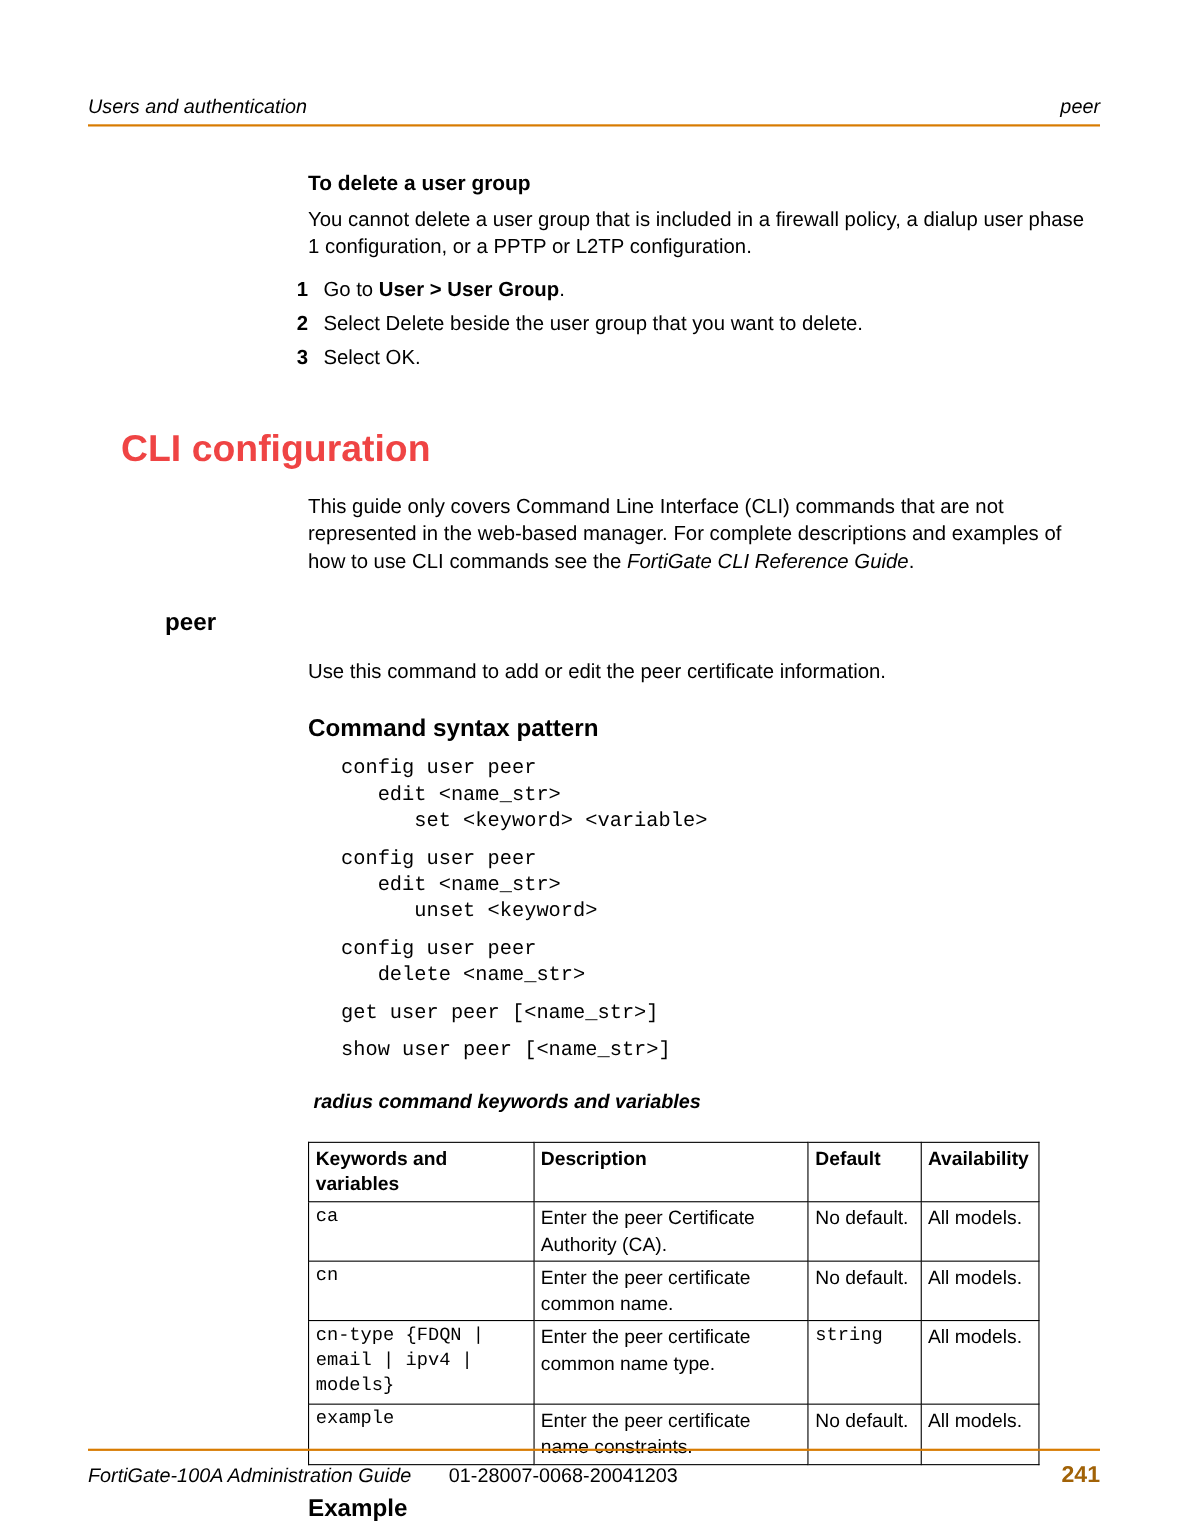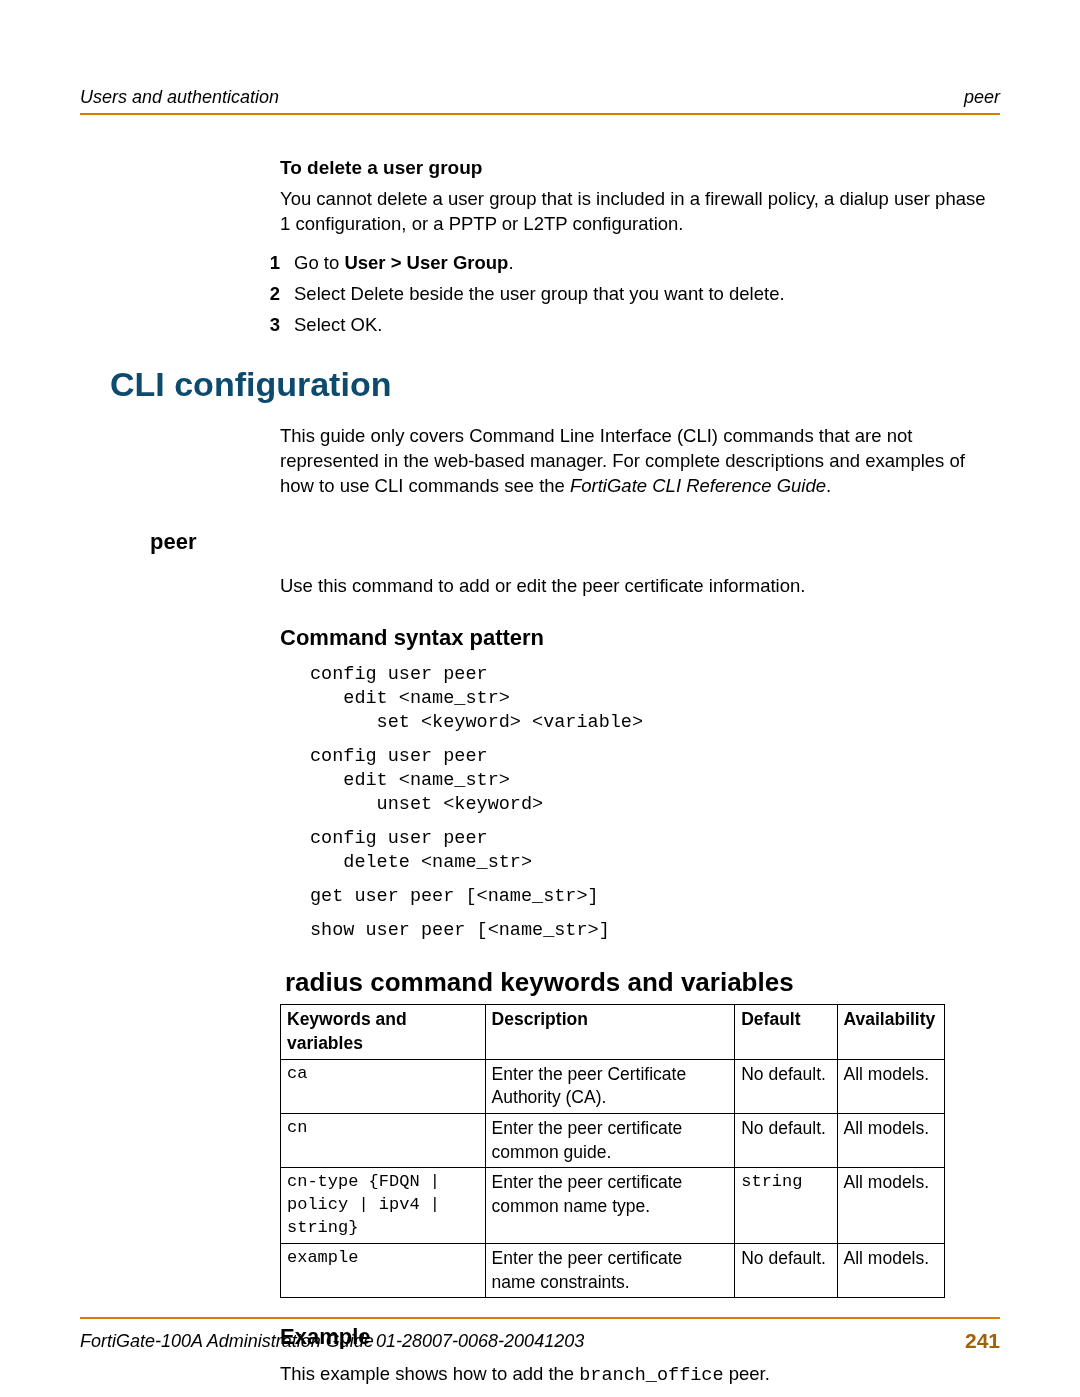--- a/index.html
+++ b/index.html
@@ -61,47 +61,48 @@
     margin-bottom: 6px;
   }
   .numbered-list .num {
     width: 30px;
     font-weight: bold;
     text-align: right;
     margin-right: 14px;
   }
   .numbered-list .txt { flex: 1; }
   .big-heading {
-    color: #0c4a6e;
+    color: #ef4444;
     font-size: 34px;
     font-weight: bold;
     margin-left: 30px;
-    margin-top: 24px;
+    margin-top: 48px;
     margin-bottom: 16px;
   }
   .side-heading {
     font-weight: bold;
     font-size: 22px;
     margin-left: 70px;
     margin-top: 28px;
     margin-bottom: 18px;
   }
   .heading2 {
     font-weight: bold;
     font-size: 22px;
     margin-left: 200px;
     margin-top: 24px;
     margin-bottom: 10px;
   }
   .heading2b {
     font-weight: bold;
-    font-size: 26px;
+    font-size: 18px;
     margin-left: 205px;
     margin-top: 22px;
-    margin-bottom: 4px;
+    margin-bottom: 24px;
+    font-style: italic;
   }
   pre.code {
     font-family: "Courier New", monospace;
     font-size: 18.5px;
     margin: 0 0 10px 230px;
     white-space: pre;
     line-height: 1.3;
   }
   .inline-code {
     font-family: "Courier New", monospace;
@@ -133,21 +134,21 @@
     bottom: 42px;
     left: 80px;
     right: 80px;
   }
   .footer-line {
     display: flex;
     justify-content: space-between;
     font-size: 18px;
   }
   .footer-left { font-style: italic; }
-  .footer-mid { font-style: italic; position: absolute; left: 296px; }
+  .footer-mid { position: absolute; left: 328px; }
   .footer-right {
     color: #a16207;
     font-weight: bold;
     font-size: 21px;
     margin-top: -2px;
   }
 </style>
 </head>
 <body>
 
@@ -219,26 +220,26 @@
       <th class="col-avail">Availability</th>
     </tr>
     <tr>
       <td class="mono">ca</td>
       <td>Enter the peer Certificate Authority (CA).</td>
       <td>No default.</td>
       <td>All models.</td>
     </tr>
     <tr>
       <td class="mono">cn</td>
-      <td>Enter the peer certificate common guide.</td>
+      <td>Enter the peer certificate common name.</td>
       <td>No default.</td>
       <td>All models.</td>
     </tr>
     <tr>
-      <td class="mono">cn-type {FDQN | policy | ipv4 | string}</td>
+      <td class="mono">cn-type {FDQN | email | ipv4 | models}</td>
       <td>Enter the peer certificate common name type.</td>
       <td class="mono">string</td>
       <td>All models.</td>
     </tr>
     <tr>
       <td class="mono">example</td>
       <td>Enter the peer certificate name constraints.</td>
       <td>No default.</td>
       <td>All models.</td>
     </tr>

